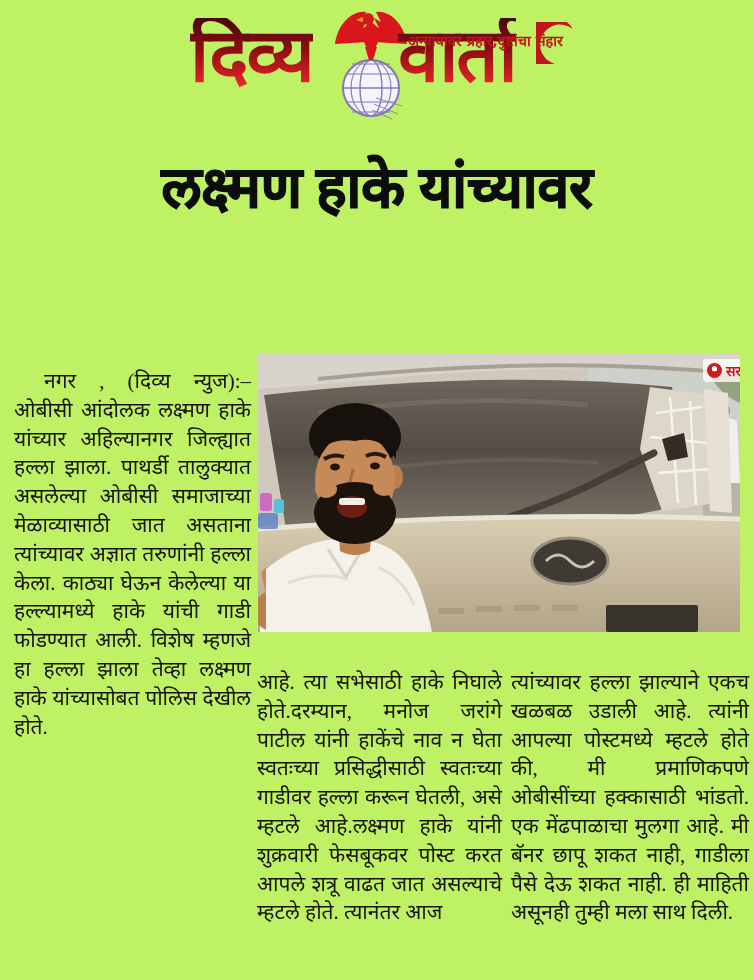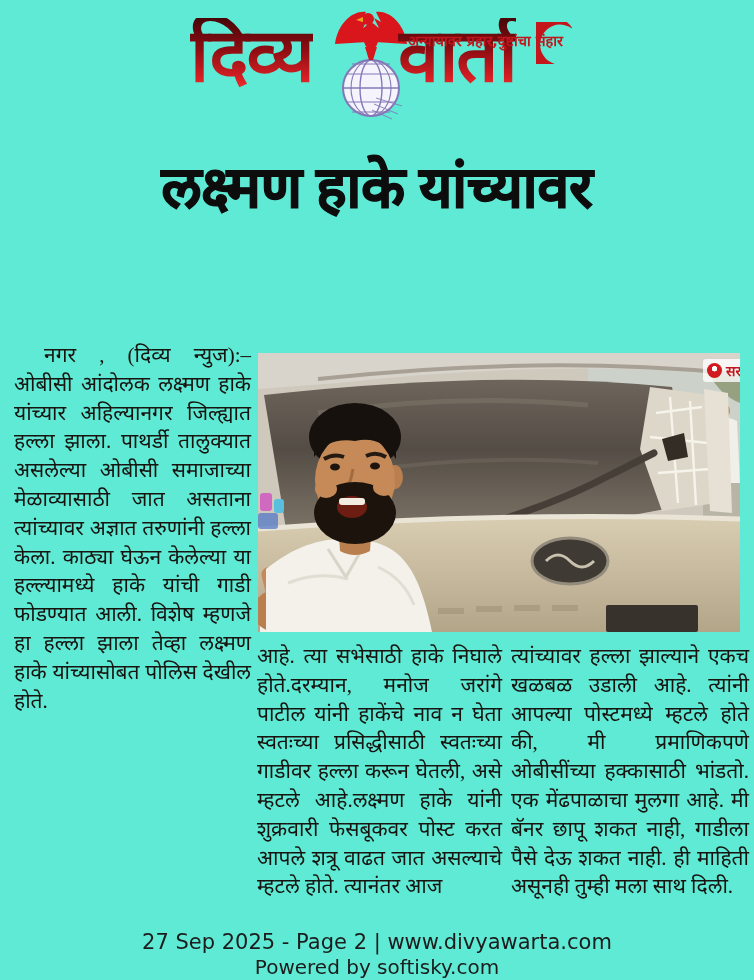--- a/index.html
+++ b/index.html
@@ -1,19 +1,19 @@
 <!DOCTYPE html>
 <html lang="mr"><head>
 <meta charset="utf-8">
 <style>
   * { margin:0; padding:0; box-sizing:border-box; }
   html,body { background:#ffffff; }
   .page {
     position:relative; width:754px; height:980px; margin:0 auto;
-    background:#5eead4; overflow:hidden;
+    background:#bef264; overflow:hidden;
     font-family:"Liberation Serif","DejaVu Serif",serif;
   }
 
   
   .masthead { position:absolute; top:0; left:0; width:754px; height:140px; }
   .mast-title {
     position:absolute; top:18px; font-weight:bold; font-size:74px; line-height:1;
     font-family:"DejaVu Sans","Liberation Sans",sans-serif;
     color:#b5121b;
     background:linear-gradient(180deg,#470609 0%,#8c0d12 42%,#d81f24 82%,#f03a31 100%);
@@ -35,21 +35,21 @@
     position:absolute; top:142px; left:0; width:754px; text-align:center;
     font-weight:800; color:#0d0d0d; font-size:57px; line-height:91px;
     font-family:"Liberation Serif","DejaVu Serif",serif;
     -webkit-text-stroke:1.2px #0d0d0d;
   }
 
   
   .body-col { position:absolute; color:#17130f; }
   .body-col p {
     font-size:21px; line-height:28.8px; text-align:justify;
-    text-justify:inter-word; color:#17130f;
+    text-justify:inter-word; color:#17130f;margin-top:26px;
   }
   .col1 { left:14px;  top:341px; width:237px; }
   .col1 p { text-indent:30px; }
   .col2 { left:257px; top:642px; width:245px; }
   .col3 { left:511px; top:642px; width:238px; }
 
   
   .photo {
     position:absolute; left:258px; top:353px; width:482px; height:279px;
     overflow:hidden; background:#cfc9bd;
@@ -213,18 +213,14 @@
   </figure>
 
   <div class="body-col col3">
     <p>त्यांच्यावर हल्ला झाल्याने एकच खळबळ उडाली आहे. त्यांनी आपल्या पोस्टमध्ये म्हटले होते की, मी प्रमाणिकपणे ओबीसींच्या हक्कासाठी भांडतो. एक मेंढपाळाचा मुलगा आहे. मी बॅनर छापू शकत नाही, गाडीला पैसे देऊ शकत नाही. ही माहिती असूनही तुम्ही मला साथ दिली.</p>
   </div>
 
   <div class="body-col col2">
     <p>आहे. त्या सभेसाठी हाके निघाले होते.दरम्यान, मनोज जरांगे पाटील यांनी हाकेंचे नाव न घेता स्वतःच्या प्रसिद्धीसाठी स्वतःच्या गाडीवर हल्ला करून घेतली, असे म्हटले आहे.लक्ष्मण हाके यांनी शुक्रवारी फेसबूकवर पोस्ट करत आपले शत्रू वाढत जात असल्याचे म्हटले होते. त्यानंतर आज</p>
   </div>
 
-  <footer class="footer">
-    <div class="f1">27 Sep 2025 - Page 2 | www.divyawarta.com</div>
-    <div class="f2">Powered by softisky.com</div>
-  </footer>
 
 </div>
 
 </body></html>

